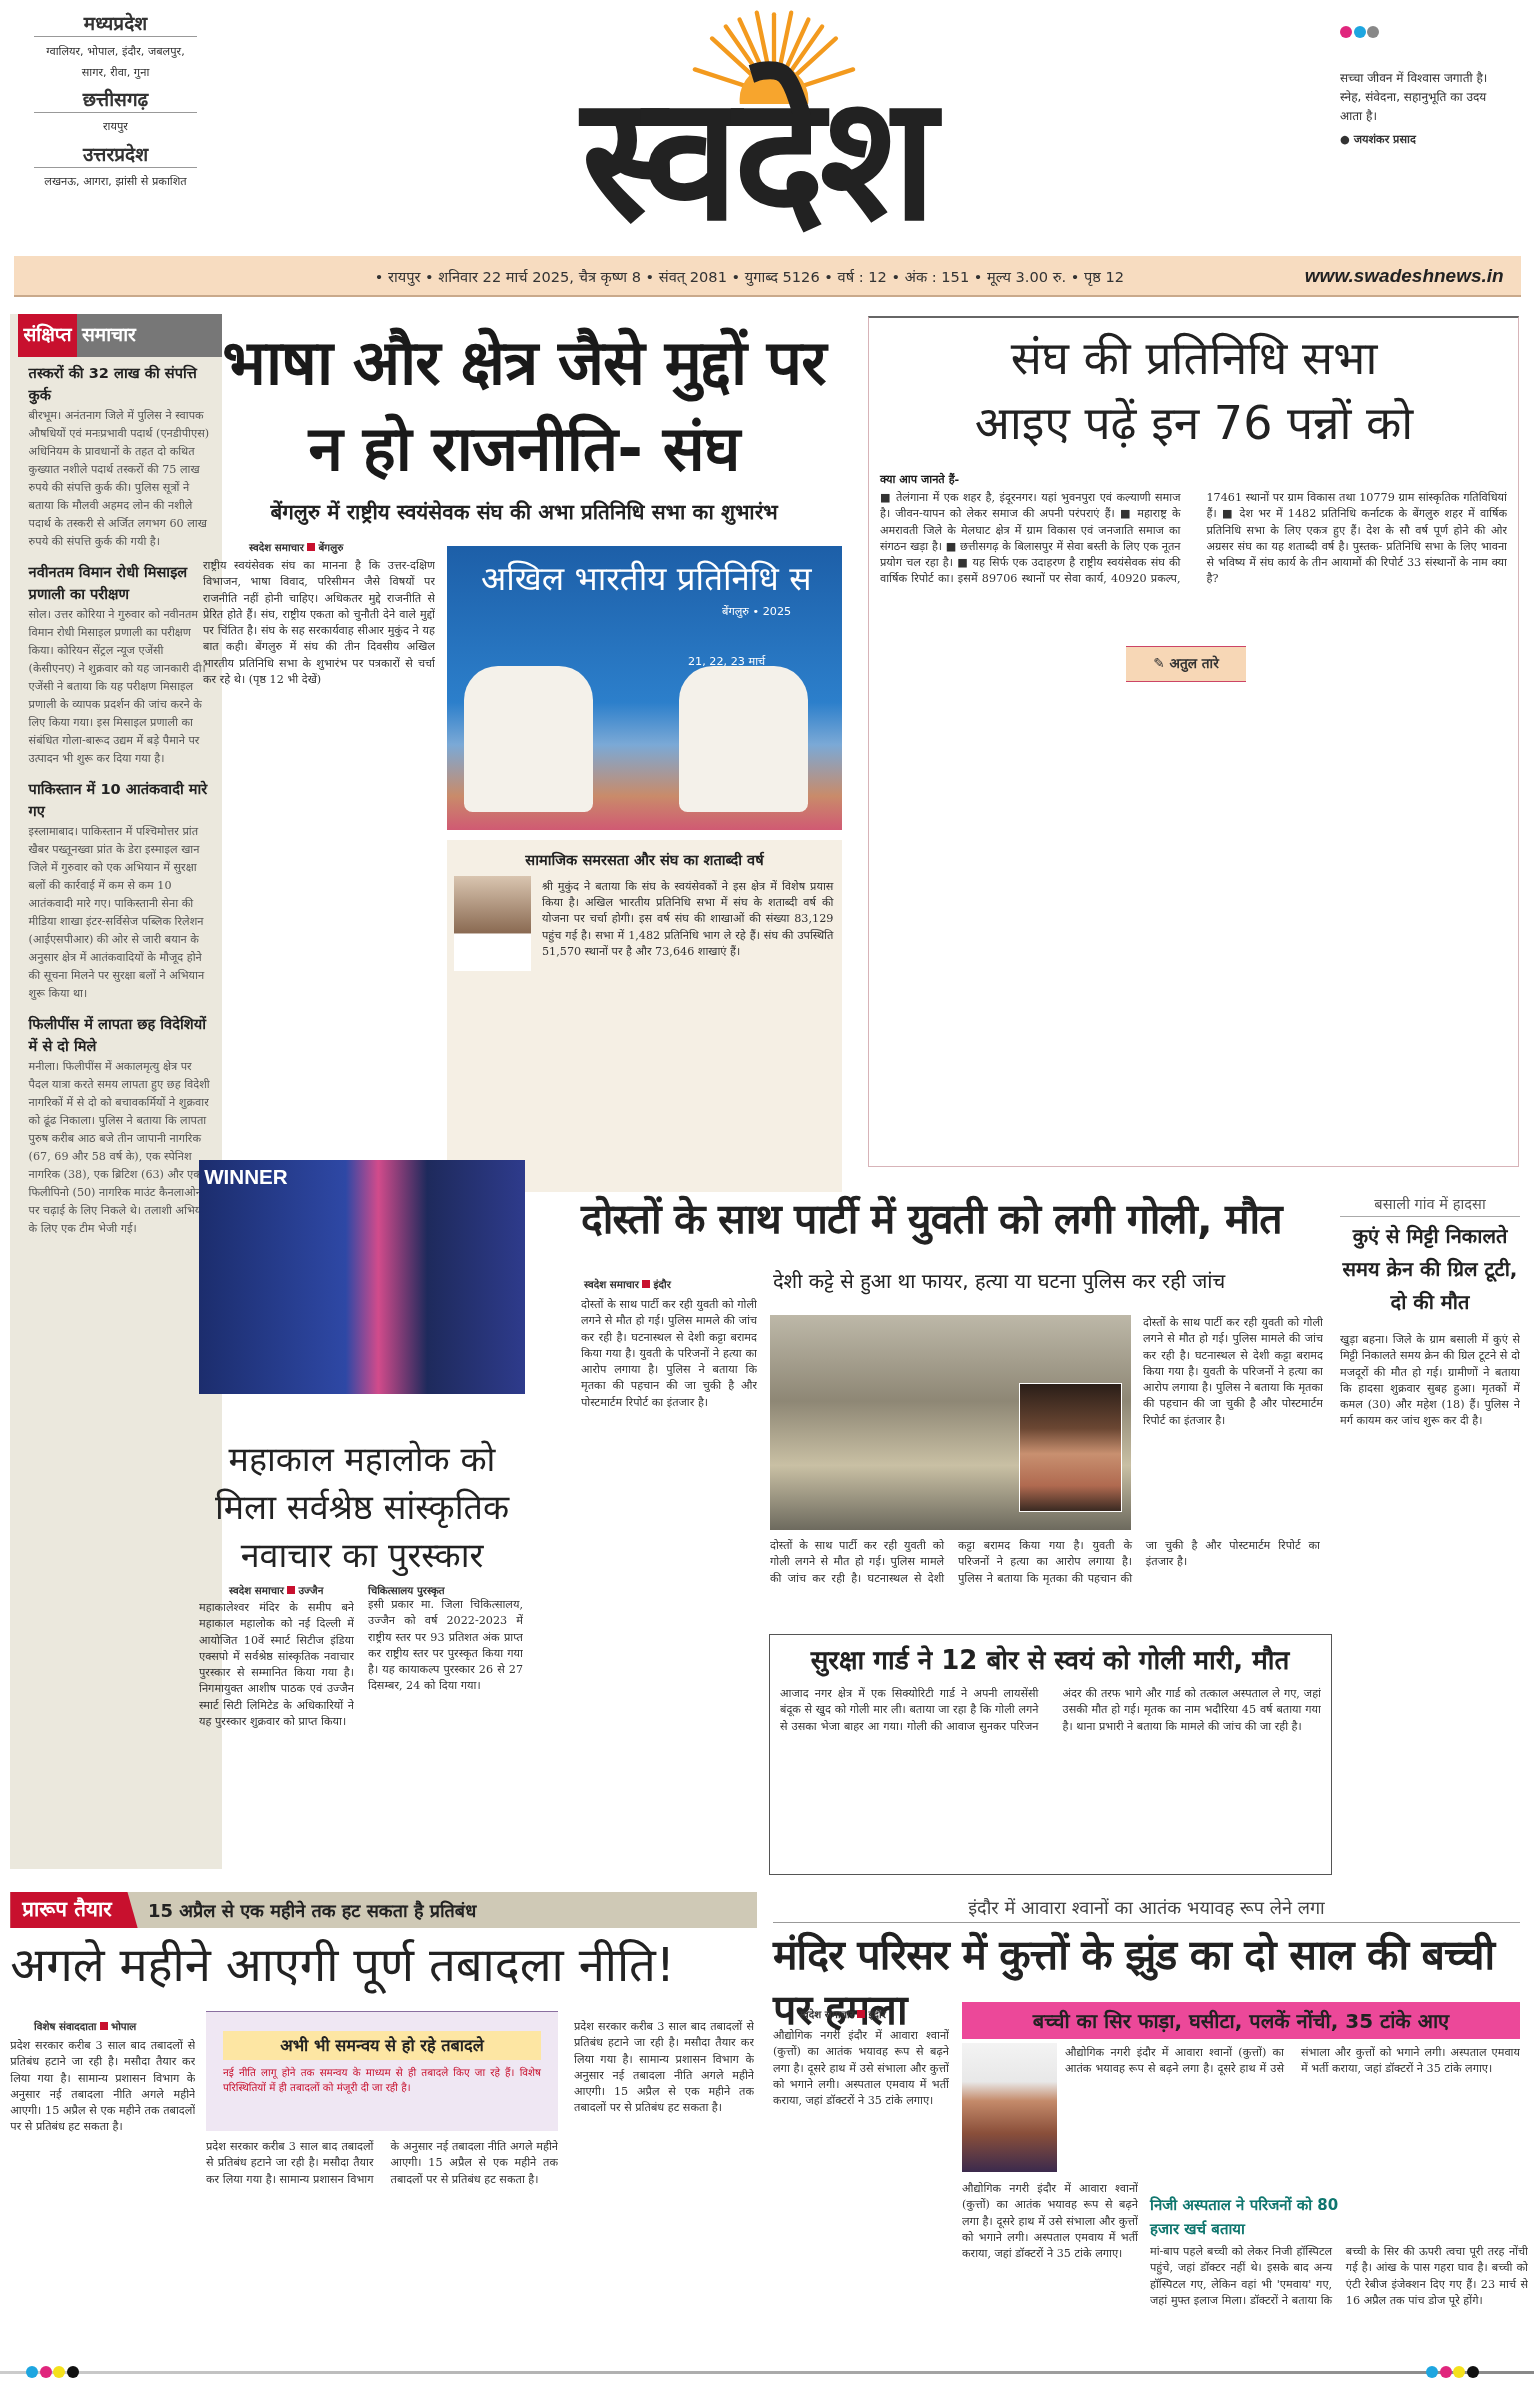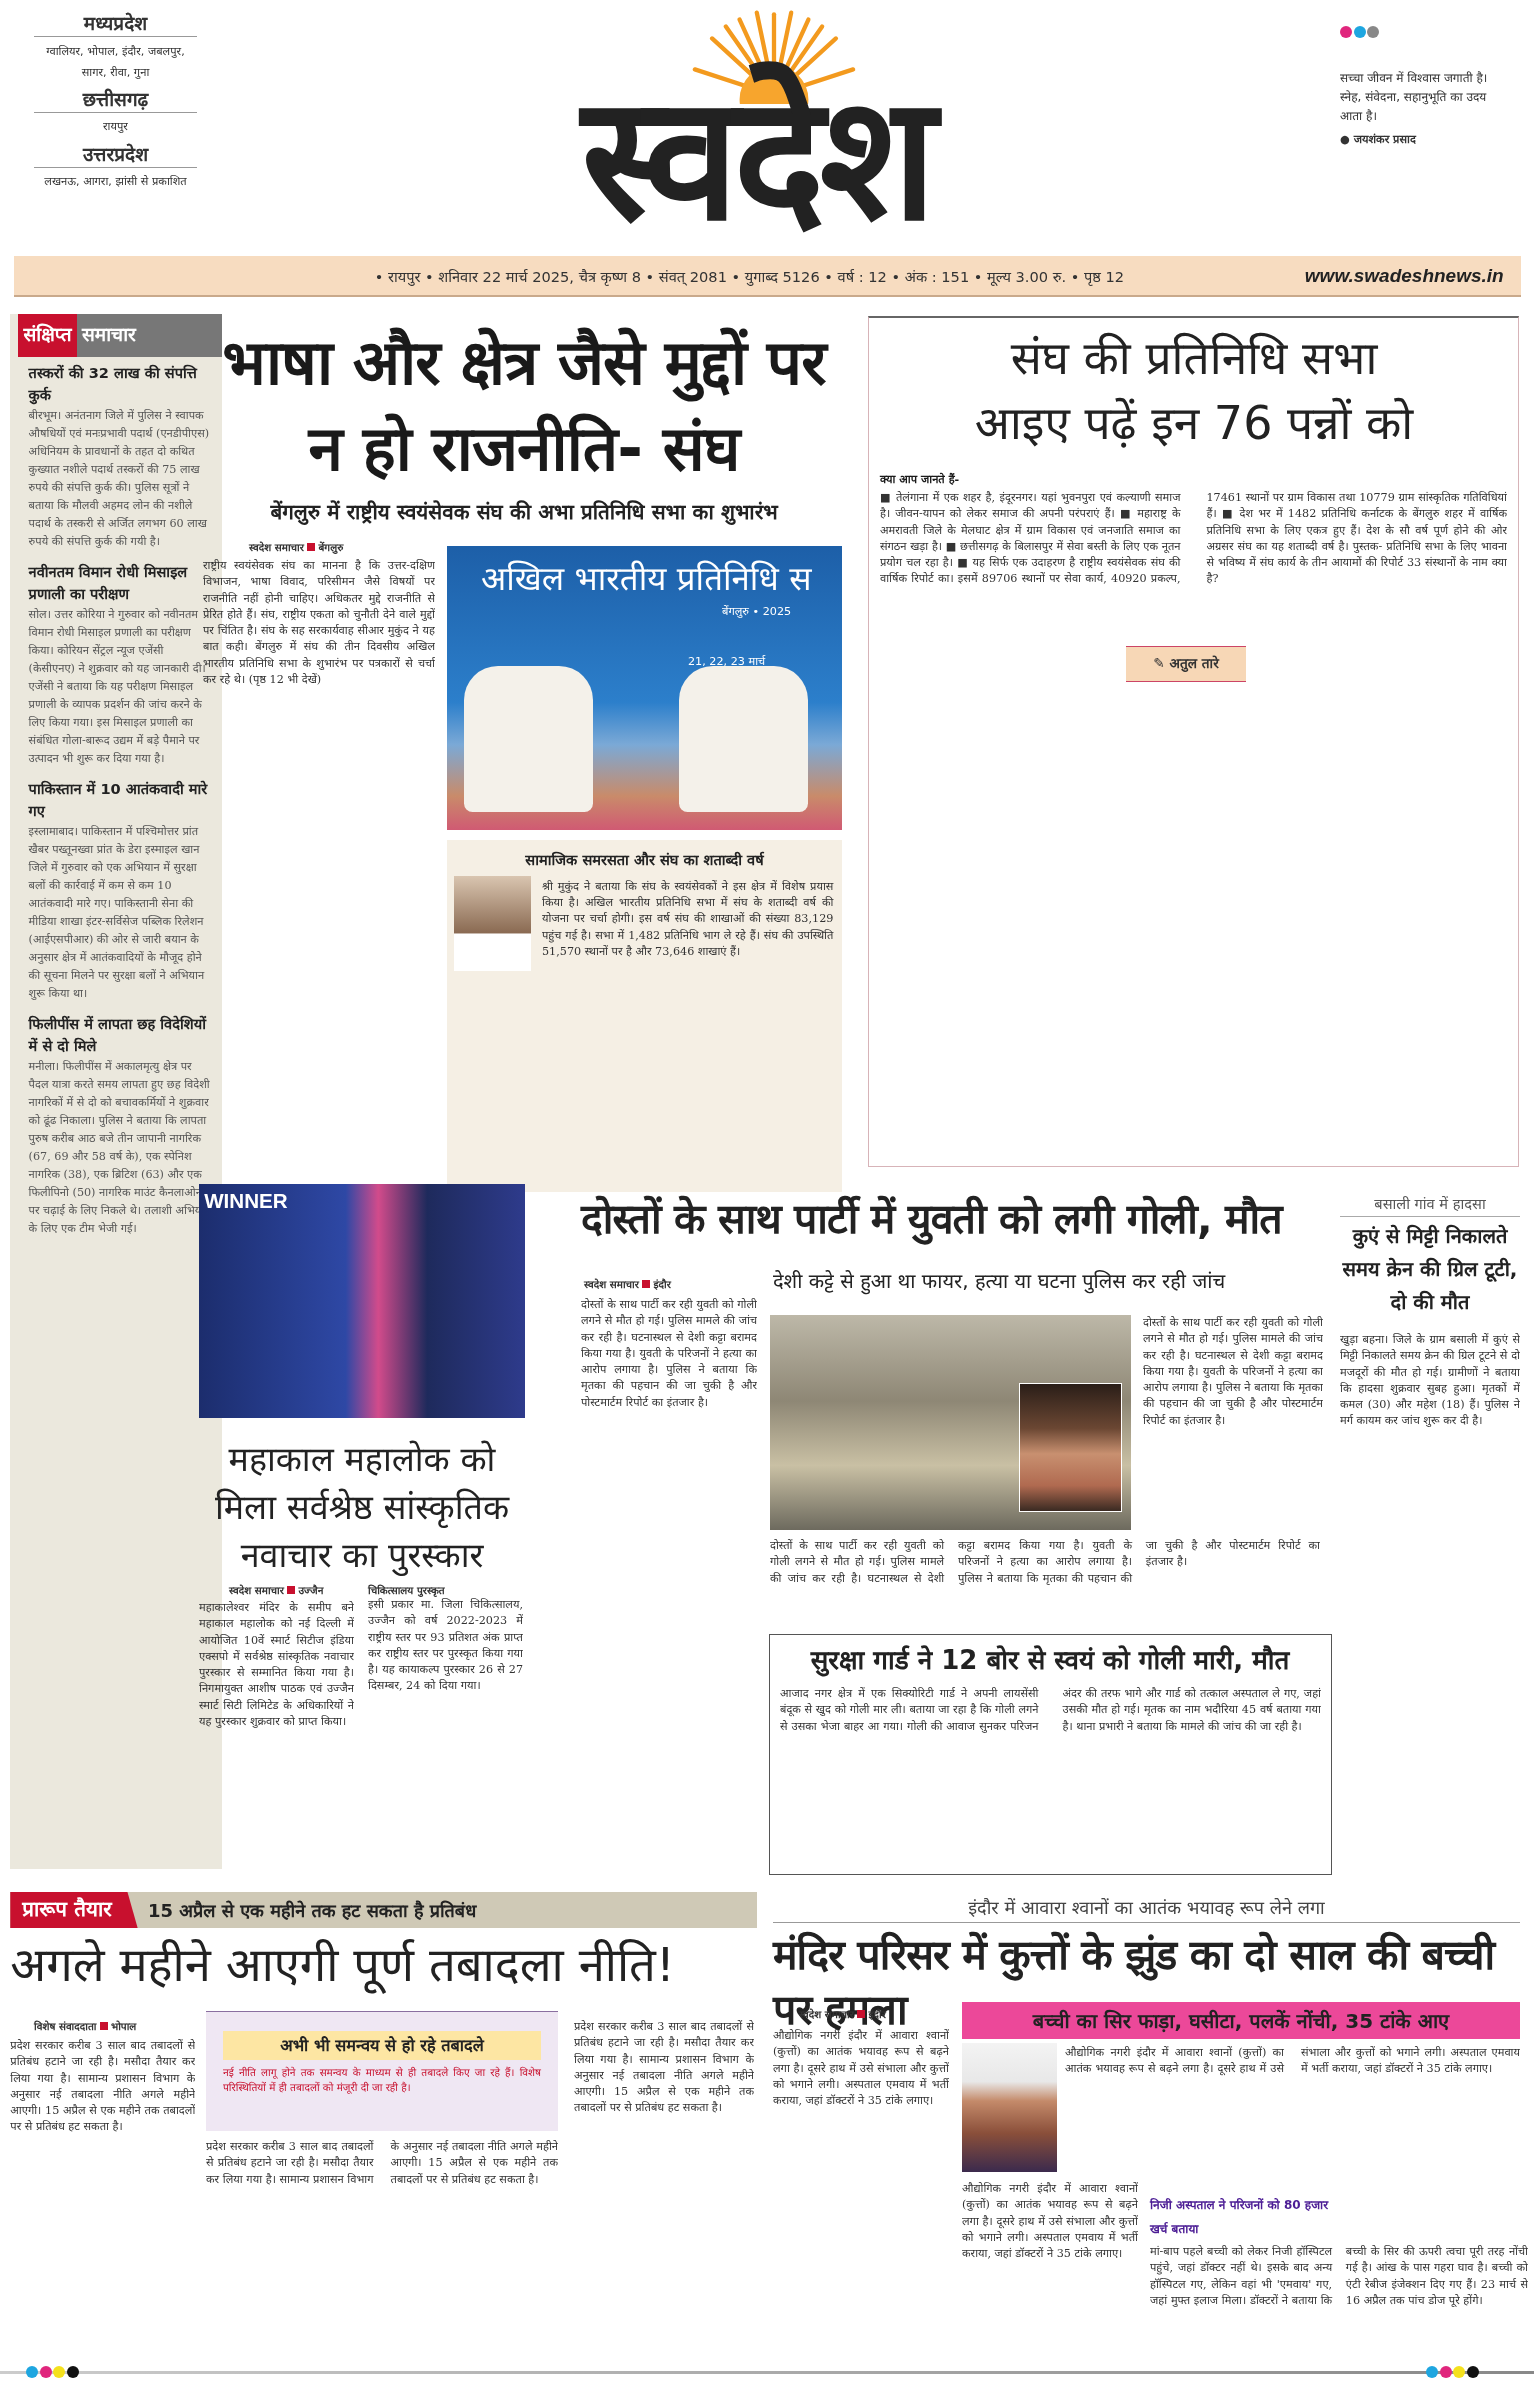--- a/index.html
+++ b/index.html
@@ -46,21 +46,21 @@
   .caption-box { left: 447px; top: 840px; width: 395px; height: 352px; background: #f5efe4; }
   .caption-title { text-align: center; font-size: 14.6px; font-weight: bold; padding-top: 8.6px; color: #222; }
   .headshot { left: 454px; top: 876px; width: 77px; height: 95px; background: linear-gradient(180deg,#d9c5b0,#8a6a52 60%,#ffffff 61%); }
 
   
   .rbox { left: 868px; top: 316px; width: 651px; height: 851px; border: 1.7px solid #d7b3b8; border-top: 2.6px solid #666; }
   .rbox-head { left: 876px; top: 326px; width: 636px; font-size: 46px; line-height: 65px; text-align: center; color: #222; }
   .author-box { left: 1126px; top: 646px; width: 120px; height: 36px; background: #f7d7b6; border-top: 1.7px solid #c46; border-bottom: 1.7px solid #c46; text-align: center; font-weight: bold; font-size: 13.7px; line-height: 33px; color: #333; }
 
   
-  .award-photo { left: 199px; top: 1184px; width: 326px; height: 234px; background: linear-gradient(90deg,#1c2d6d,#2e48a5 45%,#d24b8b 55%,#1e2a5c 70%,#2e3b8c); }
+  .award-photo { left: 199px; top: 1160px; width: 326px; height: 234px; background: linear-gradient(90deg,#1c2d6d,#2e48a5 45%,#d24b8b 55%,#1e2a5c 70%,#2e3b8c); }
   .award-head { left: 199px; top: 1435px; width: 326px; font-size: 34px; line-height: 48px; text-align: center; color: #222; }
   .shot-head { left: 581px; top: 1193px; width: 739px; font-size: 41px; font-weight: bold; line-height: 52px; color: #222; letter-spacing: -0.9px; }
   .shot-deck { left: 773px; top: 1267px; width: 558px; font-size: 20px; color: #222; }
   .shot-photo { left: 770px; top: 1315px; width: 361px; height: 215px; background: linear-gradient(180deg,#bdb8a8,#8e8775 40%,#c9c0a4 70%,#6d6a5e); }
   .girl-photo { left: 1019px; top: 1383px; width: 103px; height: 129px; background: linear-gradient(180deg,#2a1e18 0%,#6b4733 35%,#c89070 55%,#b06a50 80%,#3a2a22); border: 1.7px solid #fff; }
   .side-kicker { left: 1340px; top: 1193px; width: 180px; font-size: 14.6px; text-align: center; color: #555; border-bottom: 0.9px solid #aaa; padding-bottom: 3.4px; }
   .side-head { left: 1340px; top: 1220px; width: 180px; font-size: 20px; font-weight: bold; text-align: center; line-height: 33px; color: #222; }
   .guard-box { left: 769px; top: 1634px; width: 563px; height: 241px; border: 1.7px solid #555; }
   .guard-head { left: 773px; top: 1641px; width: 554px; font-size: 26px; font-weight: bold; text-align: center; color: #222; }
 
@@ -68,21 +68,21 @@
   .kicker-bar { left: 10.3px; top: 1892px; width: 747px; height: 36px; background: #cfc9b6; display: flex; align-items: center; }
   .kicker-red { background: #c8102e; color: #fff; font-size: 20.6px; font-weight: bold; padding: 3.4px 12px; height: 36px; line-height: 29px; clip-path: polygon(0 0, 92% 0, 100% 100%, 0 100%); padding-right: 26px; }
   .kicker-text { font-size: 18px; font-weight: bold; color: #222; margin-left: 10.3px; }
   .transfer-head { left: 10.3px; top: 1935px; width: 747px; font-size: 47px; line-height: 60px; color: #222; }
   .inset-box { left: 206px; top: 2011px; width: 352px; height: 120px; background: #efe7f3; border-top: 1.7px solid #8a6fa0; }
   .inset-title { margin: 19px 17px 0; background: #fde6a3; text-align: center; font-size: 16.3px; font-weight: bold; color: #222; padding: 3.4px; }
   .dog-kicker { left: 773px; top: 1895px; width: 747px; font-size: 18px; text-align: center; color: #444; border-bottom: 1.7px solid #999; padding-bottom: 3.4px; }
   .dog-head { left: 773px; top: 1928px; width: 747px; font-size: 41px; font-weight: bold; line-height: 55px; color: #222; letter-spacing: -0.9px; }
   .dog-deck { left: 962px; top: 2002px; width: 558px; font-size: 20px; font-weight: bold; color: #222; text-align: center; background: #ec4899; padding: 5.2px; }
   .child-photo { left: 962px; top: 2043px; width: 95px; height: 129px; background: linear-gradient(180deg,#f3f3f3 0%,#e8e8e8 30%,#c48a6a 45%,#8a4f3a 70%,#3b2a4d); }
-  .hosp-head { left: 1150px; top: 2193px; width: 189px; font-size: 12px; font-weight: bold; line-height: 24px; color: #4c1d95; }
+  .hosp-head { left: 1150px; top: 2193px; width: 189px; font-size: 15px; font-weight: bold; line-height: 24px; color: #0f766e; }
   .footer-rule { left: 0; top: 2371px; width: 1535px; height: 3.4px; background: linear-gradient(90deg,#ccc,#888); }
 </style>
 </head>
 <body>
 
 <div id="masthead" class="abs">
   <div class="abs edition-block">
     <div class="ed-state">मध्यप्रदेश</div>
     <div class="ed-cities">ग्वालियर, भोपाल, इंदौर, जबलपुर, सागर, रीवा, गुना</div>
     <div class="ed-state">छत्तीसगढ़</div>

